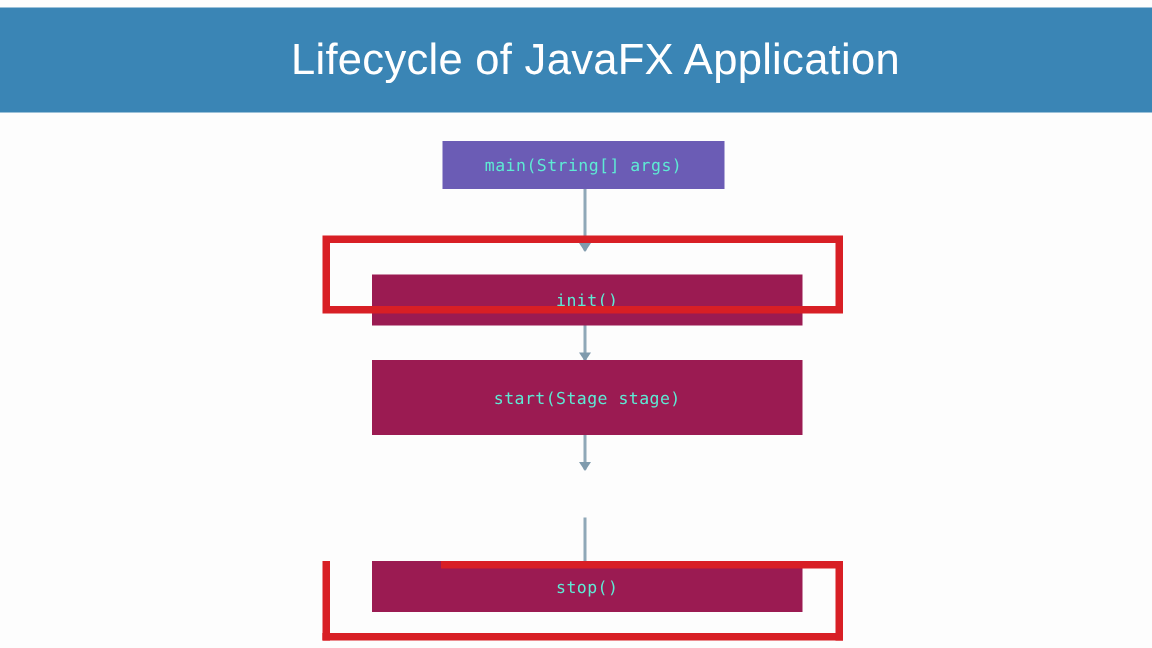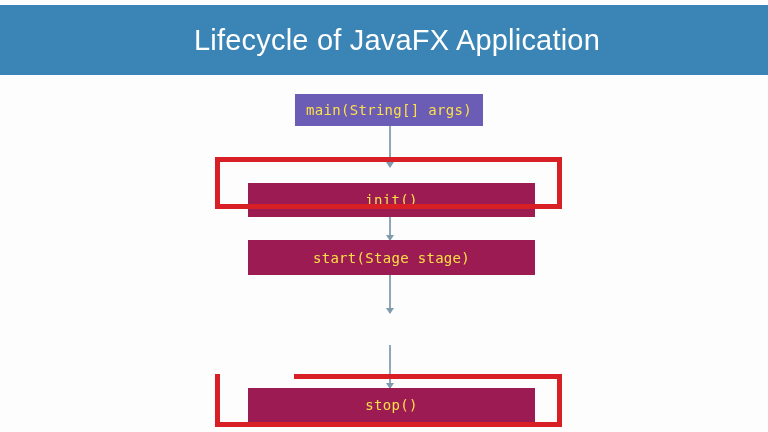--- a/index.html
+++ b/index.html
@@ -53,36 +53,36 @@
     top: 75px;
     width: 768px;
     height: 357px;
   }
 
   .node {
     position: absolute;
     display: flex;
     align-items: center;
     justify-content: center;
-    color: #fde047;
+    color: #5eead4;
     font-family: "DejaVu Sans Mono", "Liberation Mono", monospace;
-    font-size: 14px;
+    font-size: 11px;
     letter-spacing: 0.3px;
     white-space: nowrap;
     box-sizing: border-box;
   }
   .node.purple { background: #6b5cb5; }
   .node.maroon { background: #9b1b52; }
 
   
   #node-main        { left: 295px; top: 19px;  width: 188px; height: 32px; }
   #node-init        { left: 248px; top: 108px;  width: 287px; height: 34px; }
-  #node-start       { left: 248px; top: 165px; width: 287px; height: 35px; }
+  #node-start       { left: 248px; top: 165px; width: 287px; height: 50px; }
   #node-stageshow   { left: 297px; top: 238px; width: 186px; height: 32px; }
-  #node-stop        { left: 248px; top: 313px; width: 287px; height: 34px; }
+  #node-stop        { left: 248px; top: 299px; width: 287px; height: 34px; }
 
   
   .hl-rect {
     position: absolute;
     border: 5px solid #d81f25;
     box-sizing: border-box;
     background: transparent;
     pointer-events: none;
   }
   #hl-init { left: 215px; top: 82px; width: 347px; height: 52px; }

